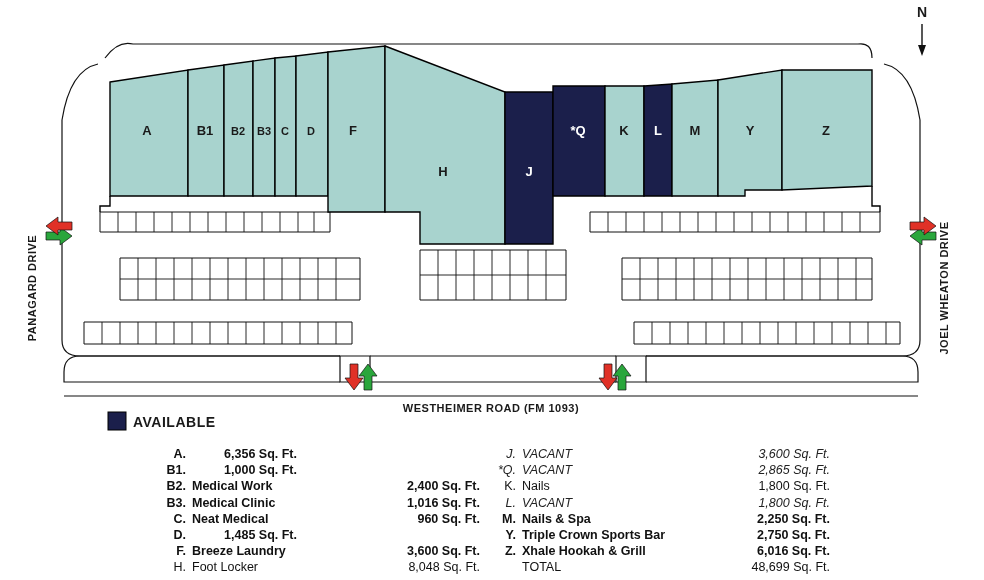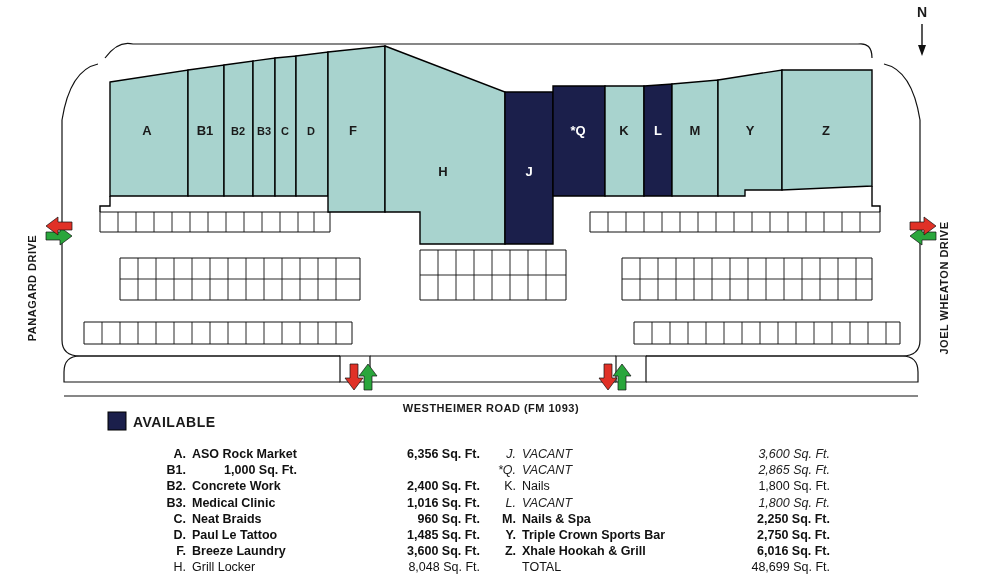--- a/index.html
+++ b/index.html
@@ -374,55 +374,53 @@
     <rect x="108" y="412" width="18" height="18" fill="#1b1f4b" stroke="#000" stroke-width="1"></rect>
     <text class="legend-text" x="133" y="427">AVAILABLE</text>
   </g>
 </svg>
 
 <div id="tenant-table">
   <div class="table-cols">
     <div class="col col-left">
       <div class="trow">
         <span class="t-key">A.</span>
-        <span class="t-name">ASO Rock Market</span>
         <span class="t-size">6,356 Sq. Ft.</span>
       </div>
       <div class="trow">
         <span class="t-key">B1.</span>
         <span class="t-size">1,000 Sq. Ft.</span>
       </div>
       <div class="trow">
         <span class="t-key">B2.</span>
-        <span class="t-name">Concrete Work</span>
+        <span class="t-name">Medical Work</span>
         <span class="t-size">2,400 Sq. Ft.</span>
       </div>
       <div class="trow">
         <span class="t-key">B3.</span>
         <span class="t-name">Medical Clinic</span>
         <span class="t-size">1,016 Sq. Ft.</span>
       </div>
       <div class="trow">
         <span class="t-key">C.</span>
-        <span class="t-name">Neat Braids</span>
+        <span class="t-name">Neat Medical</span>
         <span class="t-size">960 Sq. Ft.</span>
       </div>
       <div class="trow">
         <span class="t-key">D.</span>
-        <span class="t-name">Paul Le Tattoo</span>
         <span class="t-size">1,485 Sq. Ft.</span>
       </div>
       <div class="trow">
         <span class="t-key">F.</span>
         <span class="t-name">Breeze Laundry</span>
         <span class="t-size">3,600 Sq. Ft.</span>
       </div>
       <div class="trow plain">
         <span class="t-key">H.</span>
-        <span class="t-name">Grill Locker</span>
+        <span class="t-name">Foot Locker</span>
         <span class="t-size">8,048 Sq. Ft.</span>
       </div>
     </div>
 
     <div class="col col-right">
       <div class="trow vacant">
         <span class="t-key">J.</span>
         <span class="t-name">VACANT</span>
         <span class="t-size">3,600 Sq. Ft.</span>
       </div>

